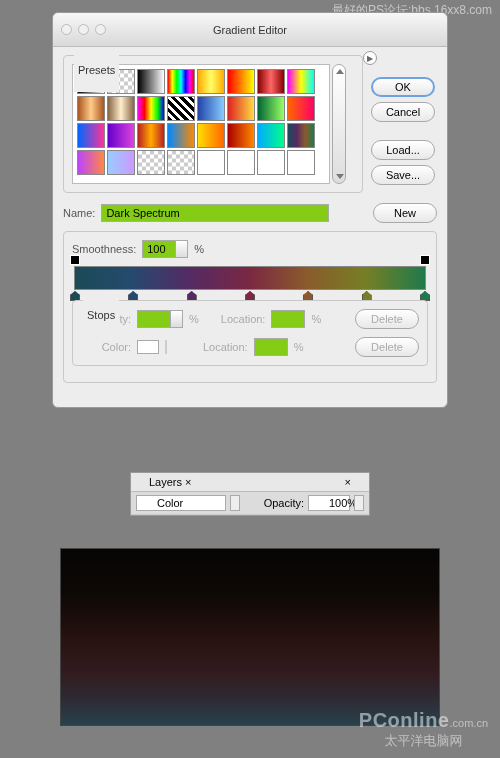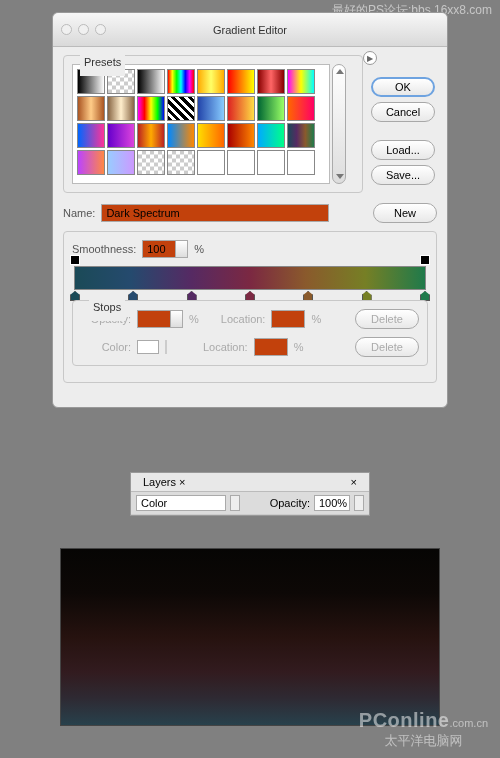--- a/index.html
+++ b/index.html
@@ -8,47 +8,47 @@
 .watermark-bottom{position:absolute;bottom:8px;right:12px;text-align:center;color:rgba(255,255,255,.5)}
 .watermark-bottom .big{font-size:20px;font-weight:bold;letter-spacing:.5px}
 .watermark-bottom .small{font-size:13px}
 .dialog{position:absolute;top:12px;left:52px;width:396px;background:#ededed;border:1px solid #999;border-radius:6px}
 .titlebar{height:34px;background:linear-gradient(#f7f7f7,#d9d9d9);border-bottom:1px solid #bbb;border-radius:6px 6px 0 0;display:flex;align-items:center;justify-content:center;font-size:12px;color:#333;position:relative}
 .traffic{position:absolute;left:8px;display:flex;gap:6px}
 .tl{width:11px;height:11px;border-radius:50%;background:#f0f0f0;border:1px solid #bbb}
 .dialog-body{padding:8px 10px 14px;position:relative}
 .flyout{position:absolute;right:70px;top:4px;width:14px;height:14px;border:1px solid #999;border-radius:50%;display:flex;align-items:center;justify-content:center;font-size:8px;color:#666;background:#fff}
 .fieldset{border:1px solid #c8c8c8;border-radius:4px;padding:8px;margin-bottom:10px;position:relative}
-.fieldset .legend{position:absolute;top:-8px;left:16px;background:#ededed;padding:8px 4px;font-size:11px;color:#333}
+.fieldset .legend{position:absolute;top:-8px;left:10px;background:#ededed;padding:16px 4px;font-size:11px;color:#333}
 .row{display:flex;align-items:center;gap:6px;margin-bottom:8px}
 .btn{width:64px;height:20px;background:linear-gradient(#fff,#e8e8e8);border:1px solid #a8a8a8;border-radius:10px;font-size:11px;display:flex;align-items:center;justify-content:center;cursor:pointer}
 .btn.primary{border:2px solid #6ea3e0}
 .side-buttons{position:absolute;right:12px;top:30px;display:flex;flex-direction:column;gap:5px}
 .presets-grid{display:grid;grid-template-columns:repeat(8,28px);grid-auto-rows:25px;gap:2px;background:#fff;border:1px solid #bbb;padding:4px;width:258px}
 .swatch{border:1px solid #888}
 .scrollbar{width:14px;height:120px;background:linear-gradient(#fff,#ddd);border:1px solid #aaa;border-radius:8px;margin-left:2px;position:relative}
 .scrollbar::before,.scrollbar::after{content:"";position:absolute;left:3px;width:0;height:0;border-left:4px solid transparent;border-right:4px solid transparent}
 .scrollbar::before{top:4px;border-bottom:5px solid #777}
 .scrollbar::after{bottom:4px;border-top:5px solid #777}
 .presets-wrap{display:flex}
-.input{background:#c2410c;border:1px solid #aaa;height:18px;padding:0 4px;font-size:11px}
+.input{background:#84cc16;border:1px solid #aaa;height:18px;padding:0 4px;font-size:11px}
 .combo{display:inline-flex;align-items:center;background:linear-gradient(#fefefe,#e2e2e2);border:1px solid #a8a8a8;border-radius:3px;height:18px;padding:0 16px 0 6px;position:relative}
 .combo::after{content:"";position:absolute;right:4px;top:4px;width:7px;height:9px;background:linear-gradient(#999,#999);clip-path:polygon(0 40%,50% 0,100% 40%,100% 60%,50% 100%,0 60%)}
 .numfield{display:inline-flex;align-items:center}
 .numfield .input{width:34px}
 .numfield .step{width:12px;height:18px;background:linear-gradient(#fff,#ddd);border:1px solid #aaa;border-left:none;position:relative}
 .gradbar{height:24px;border:1px solid #888;background:linear-gradient(90deg,#1b4a57 0%,#254a6e 16%,#552a63 33%,#7b2842 50%,#8a5a2c 66%,#767f25 83%,#1f7a4b 100%);position:relative;margin:6px 2px 10px}
 .ostop{width:10px;height:10px;background:#000;border:1px solid #fff;position:absolute;top:-12px;transform:translateX(-50%)}
 .cstop{width:10px;height:10px;position:absolute;bottom:-12px;transform:translateX(-50%);background:#fff;border:1px solid #555;clip-path:polygon(50% 0,100% 40%,100% 100%,0 100%,0 40%)}
 .label{color:#555}
 .disabled{color:#aaa}
 .layers-panel{position:absolute;top:472px;left:130px;width:240px;background:#dcdcdc;border:1px solid #999}
-.lp-tab{background:#e8e8e8;border-bottom:1px solid #bbb;padding:3px 12px;font-size:10px;display:flex;justify-content:space-between;align-items:center}
+.lp-tab{background:#e8e8e8;border-bottom:1px solid #bbb;padding:3px 18px;font-size:10px;display:flex;justify-content:space-between;align-items:center}
 .lp-row{display:flex;align-items:center;gap:4px;padding:3px 5px;border-bottom:1px solid #ccc;font-size:10px}
-.lp-sel{background:#fff;border:1px solid #aaa;height:16px;padding:0 4px;display:flex;align-items:center}
+.lp-sel{background:#fff;border:1px solid #aaa;height:16px;padding:0 20px;display:flex;align-items:center}
 .lock-icons{display:flex;gap:1px}
 .li{width:16px;height:16px;border:1px solid #bbb;background:#f0f0f0;display:flex;align-items:center;justify-content:center;font-size:9px}
 .preview{position:absolute;top:548px;left:60px;width:380px;height:178px;background:linear-gradient(to bottom,#060504 0%,#0d0806 25%,#26120f 50%,#321b1f 70%,#2e2a33 85%,#28414c 100%);border:1px solid #444}
 .colorbox{width:22px;height:14px;border:1px solid #aaa;background:#fff}
 </style>
 </head>
 <body>
 
 <div class="watermark-top">最好的PS论坛:bbs.16xx8.com</div>
 

